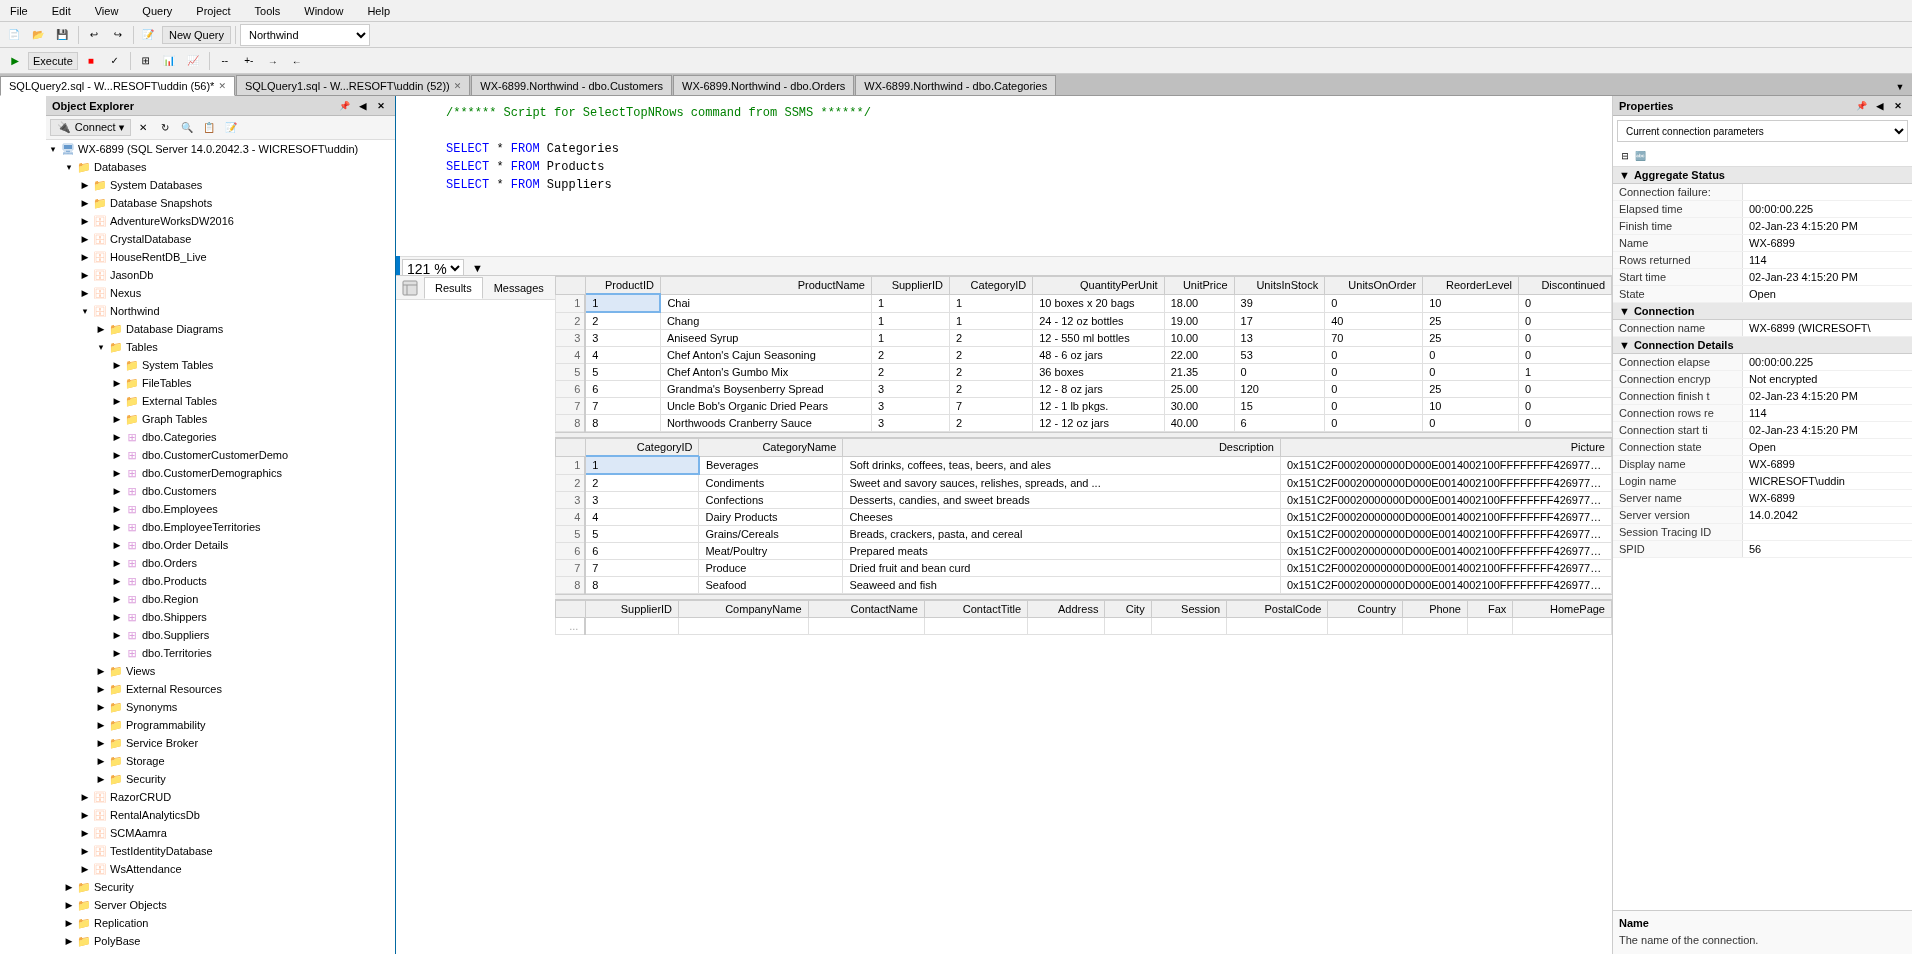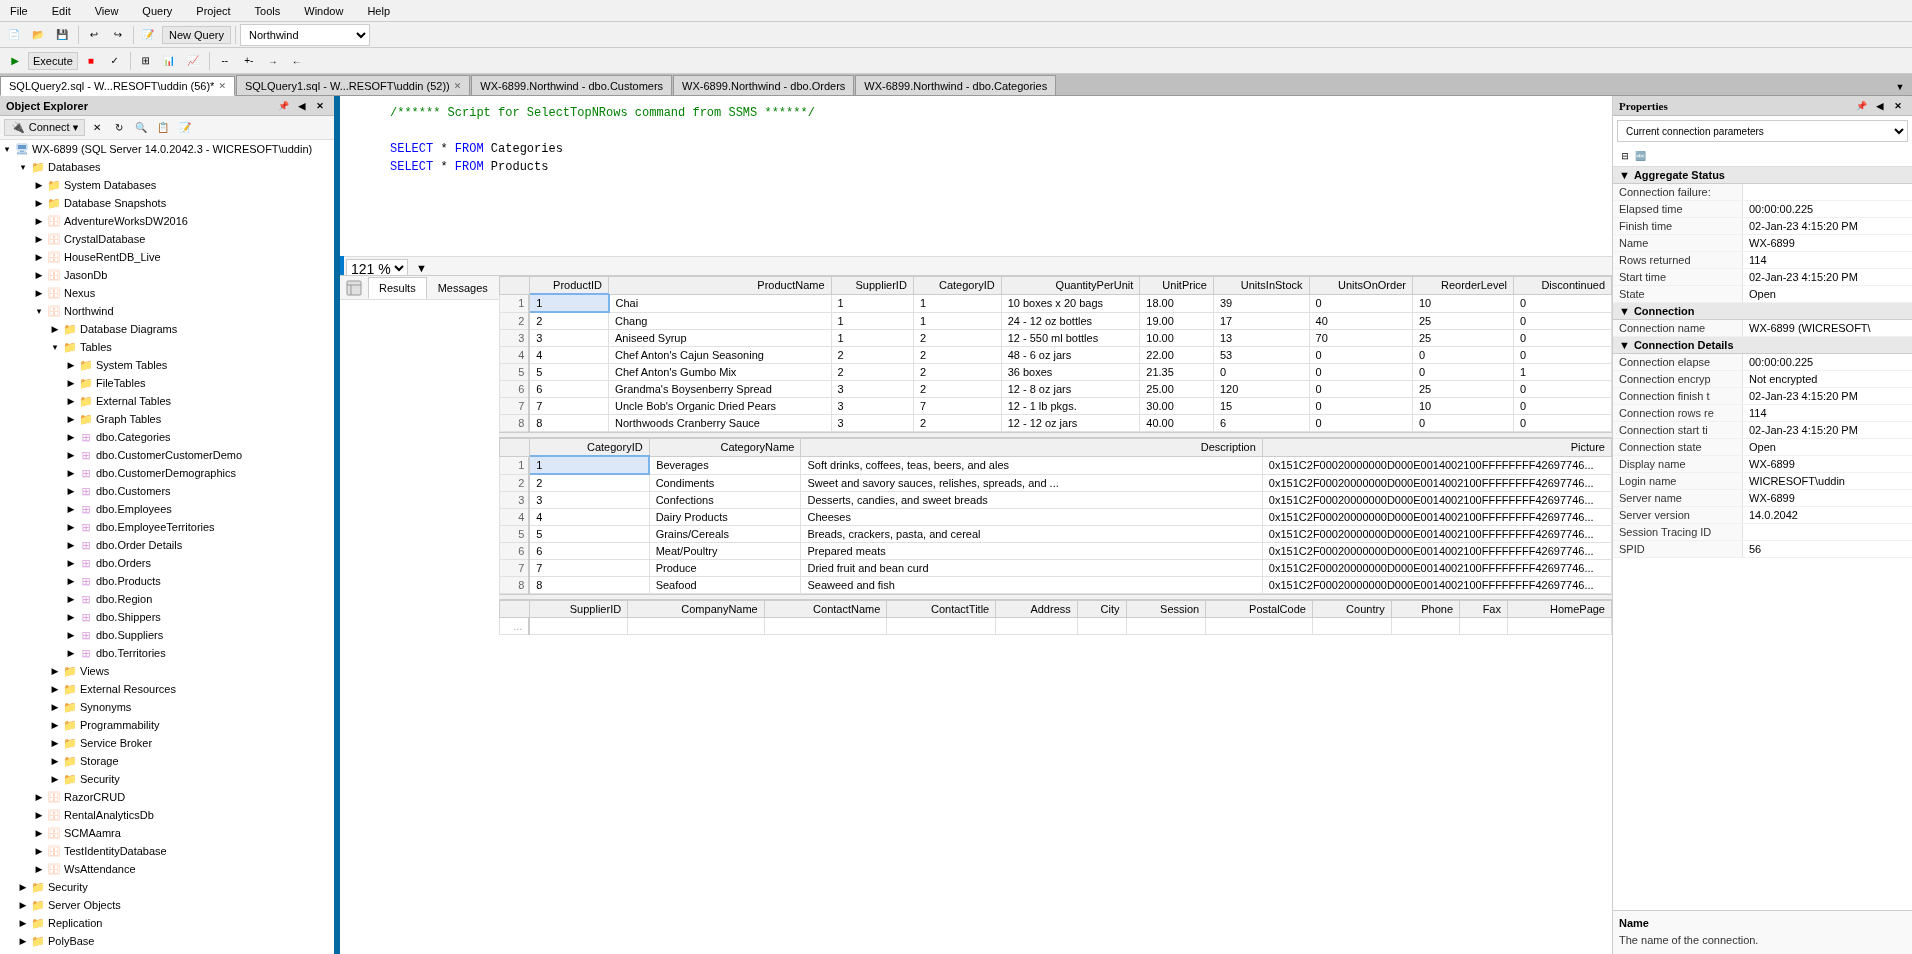--- a/index.html
+++ b/index.html
@@ -22,21 +22,21 @@
     
     .tab-bar { background: #bfbfbf; display: flex; align-items: flex-end; height: 22px; border-bottom: 1px solid #999; }
     .tab { height: 20px; padding: 2px 8px; background: #d9d9d9; border: 1px solid #999; border-bottom: none; cursor: pointer; font-size: 11px; display: flex; align-items: center; gap: 4px; margin-right: 1px; white-space: nowrap; }
     .tab.active { background: white; border-bottom: 1px solid white; margin-bottom: -1px; z-index: 1; }
     .tab-close { font-size: 9px; cursor: pointer; color: #666; }
 
     
     .main-layout { display: flex; height: calc(954px - 96px); }
 
     
-    .object-explorer { width: 340px; min-width: 200px; background: white; border-right: 6px solid #0369a1; display: flex; flex-direction: column; overflow: hidden; }
+    .object-explorer { width: 396px; min-width: 200px; background: white; border-right: 1px solid #0369a1; display: flex; flex-direction: column; overflow: hidden; padding-left: 46px; }
     .panel-header { background: #d9d9d9; border-bottom: 1px solid #bbb; padding: 2px 6px; font-size: 11px; font-weight: bold; display: flex; align-items: center; justify-content: space-between; height: 20px; }
     .panel-header-btns { display: flex; gap: 2px; }
     .panel-header-btn { width: 16px; height: 16px; display: flex; align-items: center; justify-content: center; cursor: pointer; font-size: 9px; border: 1px solid transparent; }
     .explorer-toolbar { background: #f5f5f5; border-bottom: 1px solid #ddd; display: flex; align-items: center; padding: 2px 4px; gap: 2px; height: 24px; }
     .explorer-toolbar-btn { width: 20px; height: 18px; display: flex; align-items: center; justify-content: center; border: 1px solid transparent; cursor: pointer; font-size: 10px; }
     .tree { flex: 1; overflow-y: auto; overflow-x: hidden; font-size: 11px; }
     .tree-item { display: flex; align-items: center; padding: 1px 0; cursor: pointer; white-space: nowrap; }
     .tree-indent { display: inline-block; width: 16px; flex-shrink: 0; }
     .tree-toggle { width: 14px; height: 14px; display: flex; align-items: center; justify-content: center; font-size: 9px; cursor: pointer; flex-shrink: 0; }
     .tree-icon { width: 16px; height: 16px; display: flex; align-items: center; justify-content: center; flex-shrink: 0; }
@@ -62,21 +62,21 @@
     .data-grid { width: 100%; border-collapse: collapse; font-size: 11px; }
     .data-grid th { background: #f0f0f0; border: 1px solid #ccc; padding: 2px 6px; text-align: right; font-weight: normal; white-space: nowrap; position: sticky; top: 0; z-index: 1; }
     .data-grid td { border: 1px solid #e0e0e0; padding: 2px 6px; white-space: nowrap; }
     .data-grid .row-num { color: #666; text-align: right; width: 30px; border-right: 2px solid #ccc; }
 
     
     .grid-separator { height: 6px; background: #f0f0f0; border-top: 1px solid #ccc; border-bottom: 1px solid #ccc; cursor: row-resize; }
 
     
     .properties-panel { width: 300px; min-width: 200px; background: white; border-left: 1px solid #ccc; display: flex; flex-direction: column; overflow: hidden; }
-    .prop-header { background: #d9d9d9; border-bottom: 1px solid #bbb; padding: 2px 6px; font-size: 11px; font-weight: bold; display: flex; align-items: center; justify-content: space-between; height: 20px; font-family: Liberation Serif, serif; }
+    .prop-header { background: #d9d9d9; border-bottom: 1px solid #bbb; padding: 2px 6px; font-size: 11px; font-weight: bold; display: flex; align-items: center; justify-content: space-between; height: 20px; }
     .prop-content { flex: 1; overflow-y: auto; font-size: 11px; }
     .prop-dropdown { width: 100%; background: white; border: 1px solid #ccc; padding: 2px 4px; font-size: 10px; margin: 2px 4px; height: 22px; }
     .prop-section { background: #e8e8e8; padding: 2px 6px; font-weight: bold; border-bottom: 1px solid #ccc; display: flex; align-items: center; gap: 4px; }
     .prop-row { display: flex; border-bottom: 1px solid #f0f0f0; }
     .prop-key { width: 130px; min-width: 130px; padding: 2px 6px; background: #f9f9f9; border-right: 1px solid #e0e0e0; color: #333; }
     .prop-val { flex: 1; padding: 2px 6px; }
     .prop-footer { border-top: 1px solid #ccc; padding: 6px; background: #f9f9f9; }
     .prop-footer-label { font-weight: bold; font-size: 11px; margin-bottom: 4px; }
     .prop-footer-desc { font-size: 11px; color: #333; line-height: 1.4; }
 
@@ -601,20 +601,26 @@
           <span style="color:#0000ff;">SELECT</span>
           <span> * </span>
           <span style="color:#0000ff;">FROM</span>
           <span> Categories</span>
         </div>
         <div>
           <span style="color:#0000ff;">SELECT</span>
           <span> * </span>
           <span style="color:#0000ff;">FROM</span>
           <span> Products</span>
+        </div>
+        <div>
+          <span style="color:#0000ff;">SELECT</span>
+          <span> * </span>
+          <span style="color:#0000ff;">FROM</span>
+          <span> Suppliers</span>
         </div>
       </div>
       <div class="zoom-bar">
         <select class="zoom-dropdown">
           <option>121 %</option>
           <option>100 %</option>
           <option>75 %</option>
           <option>150 %</option>
         </select>
         <div style="margin-left:4px;font-size:11px;cursor:pointer;">▼</div>

